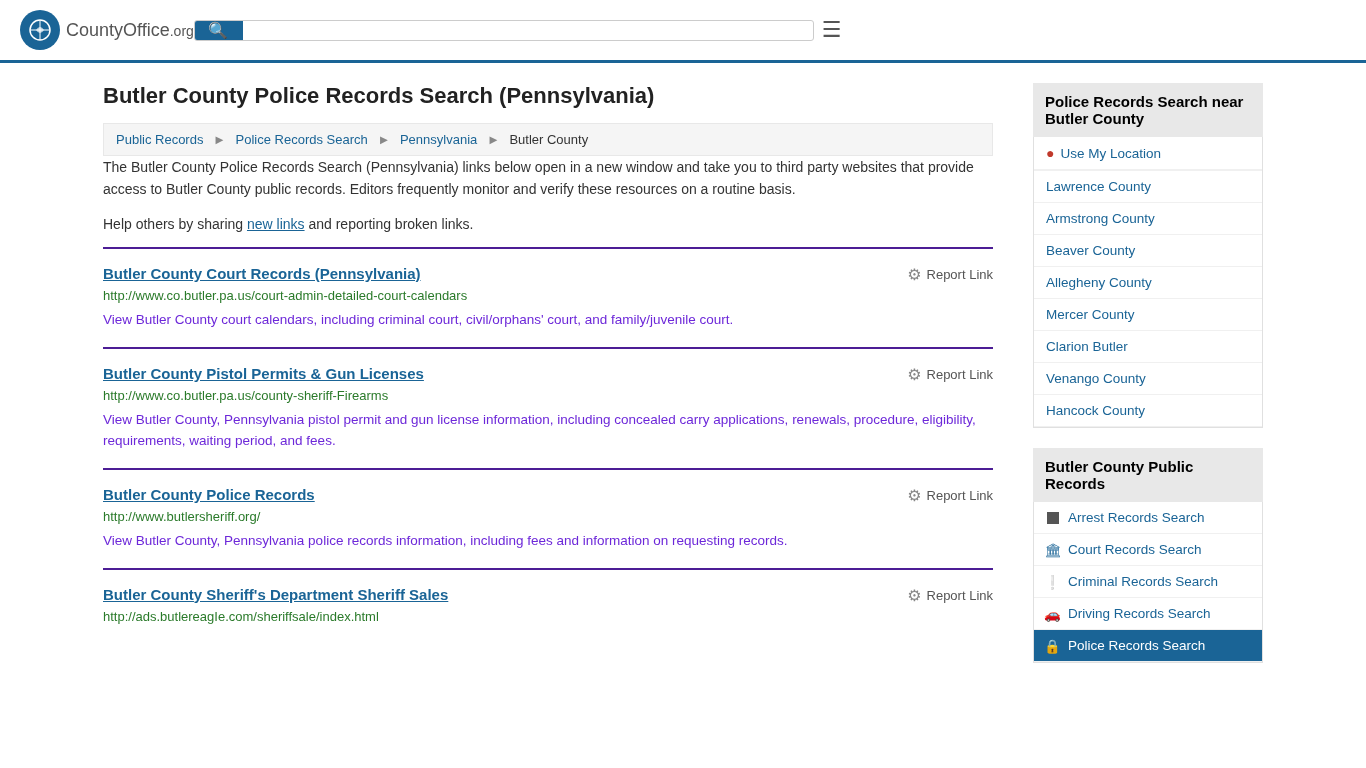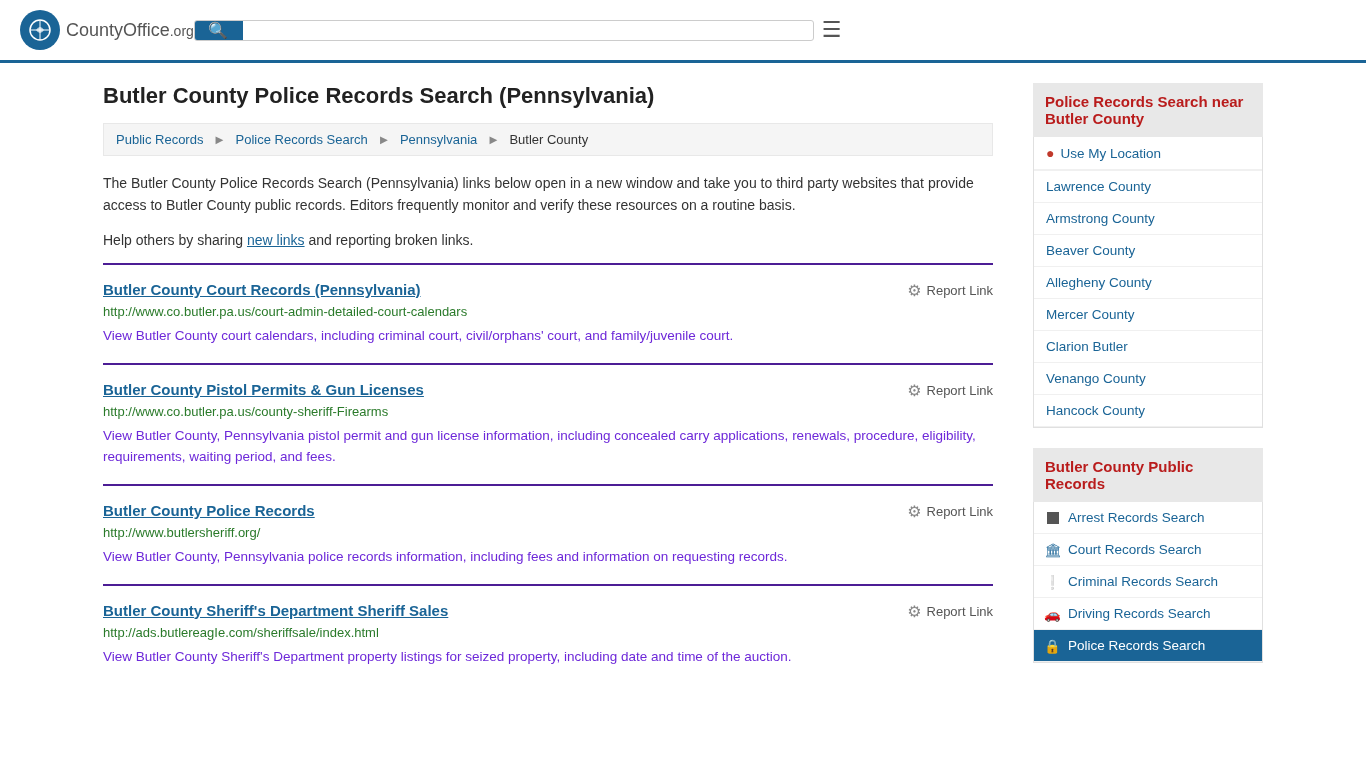--- a/index.html
+++ b/index.html
@@ -87,21 +87,20 @@
       font-weight: bold;
       color: #222;
       margin-bottom: 14px;
     }
 
     
     .breadcrumb {
       background: #f5f5f5;
       padding: 8px 12px;
       font-size: 13px;
-      margin-bottom: 16px;
       border: 1px solid #e8e8e8;
     }
     .breadcrumb a, .breadcrumb span.link {
       color: #1a6496;
       text-decoration: none;
       cursor: pointer;
     }
     .breadcrumb .sep { margin: 0 6px; color: #888; }
 
     
@@ -156,21 +155,21 @@
       line-height: 1.6;
       color: #6d28d9;
     }
 
     
     .sidebar-section-title {
       background: #e8e8e8;
       padding: 10px 12px;
       font-size: 15px;
       font-weight: bold;
-      color: #b91c1c;
+      color: #000000;
       margin-bottom: 0;
     }
     .sidebar-list {
       list-style: none;
       border: 1px solid #e0e0e0;
       border-top: none;
       margin-bottom: 20px;
     }
     .sidebar-list li {
       border-bottom: 1px solid #f0f0f0;
@@ -291,21 +290,20 @@
 
     <div class="result-item">
       <div class="result-header">
         <a class="result-title">Butler County Sheriff's Department Sheriff Sales</a>
         <span class="report-link">
           <span class="report-icon">⚙</span>
           <span>Report Link</span>
         </span>
       </div>
       <div class="result-url">http://ads.butlereagIe.com/sheriffsale/index.html</div>
-      <div class="result-desc">View Butler County Sheriff's Department property listings for seized property, including date and time of the auction.</div>
     </div>
 
   </div>
 
   <aside class="sidebar">
 
     <div class="sidebar-section-title">Police Records Search near Butler County</div>
     <ul class="sidebar-list">
       <li>
         <div class="use-my-location">

